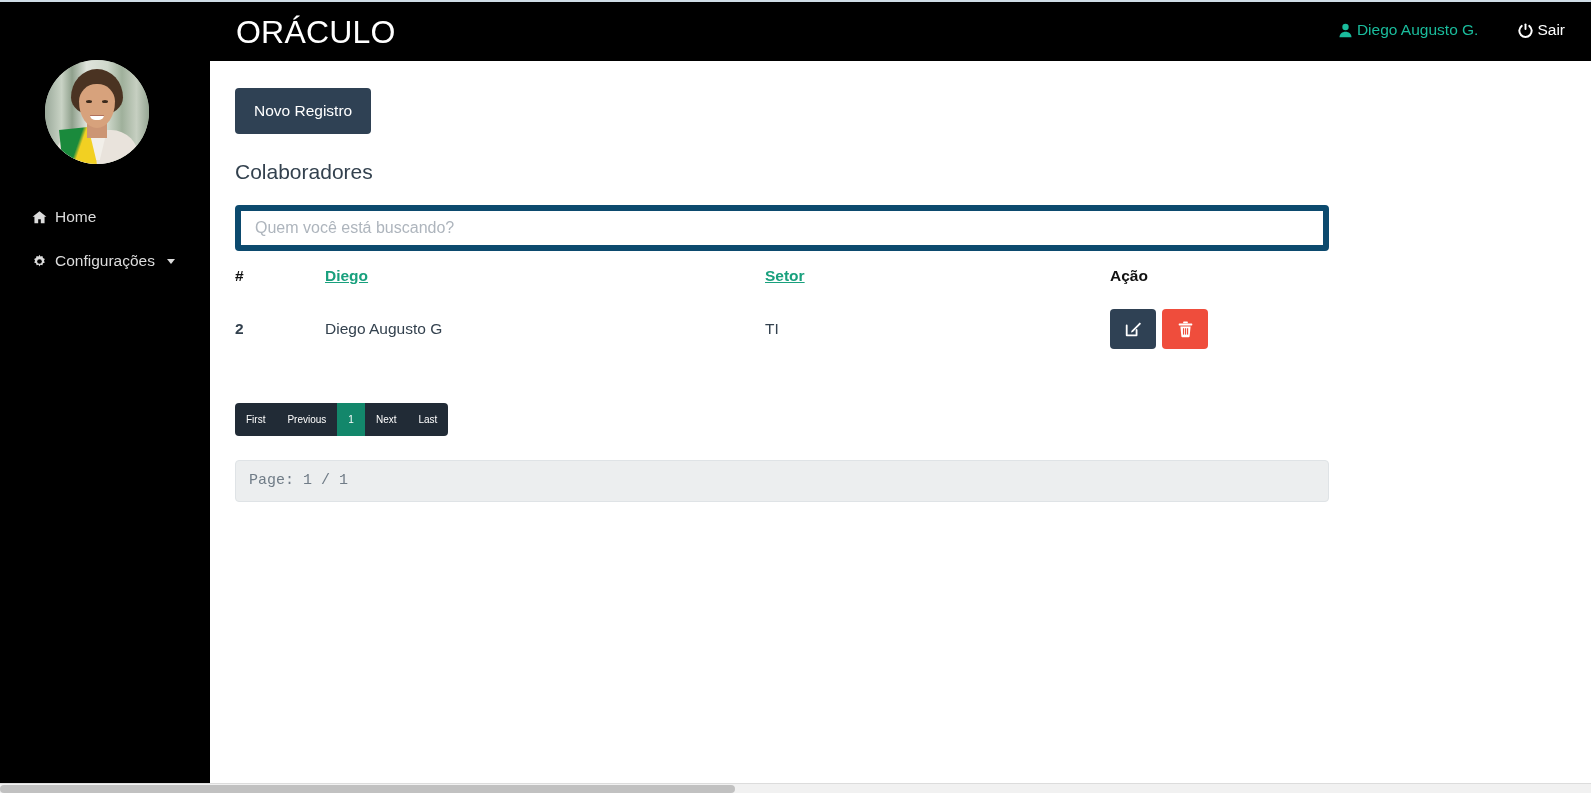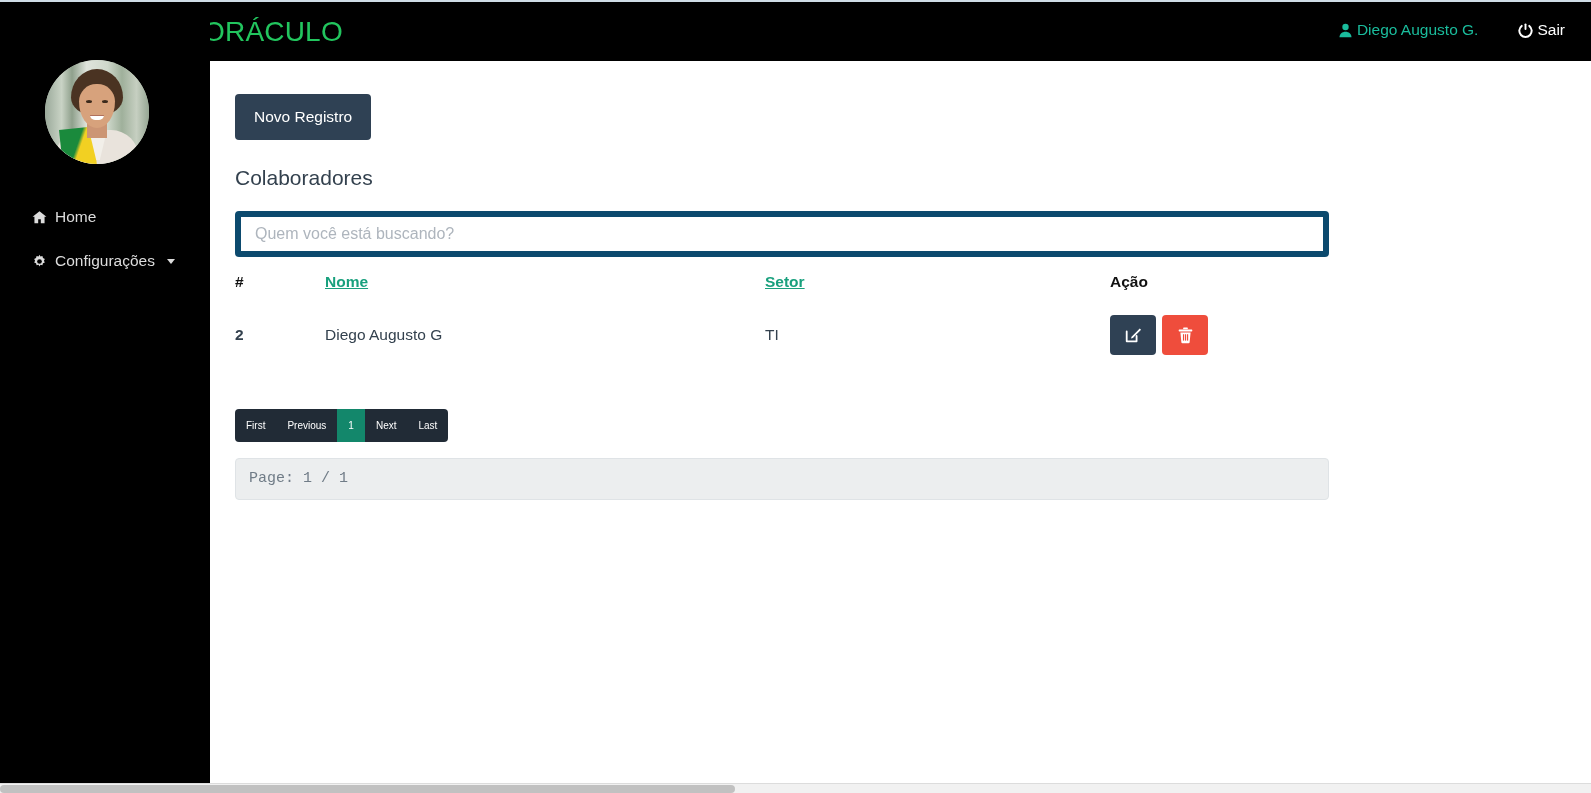--- a/index.html
+++ b/index.html
@@ -37,24 +37,24 @@
     position: absolute;
     top: 2px;
     left: 0;
     width: 1591px;
     height: 59px;
     background: #000000;
     z-index: 30;
   }
   .brand {
     position: absolute;
-    left: 203px;
+    left: 236px;
     top: 13px;
-    color: #22c55e;
-    font-size: 28px;
+    color: #ffffff;
+    font-size: 32px;
     line-height: 34px;
     letter-spacing: 0.2px;
     font-weight: 400;
     white-space: nowrap;
   }
   .topnav-right {
     position: absolute;
     right: 26px;
     top: 18px;
     display: flex;
@@ -212,21 +212,21 @@
     top: 61px;
     left: 210px;
     width: 1381px;
     height: 730px;
     background: #ffffff;
     overflow: hidden;
   }
   .content {
     position: absolute;
     left: 25px;
-    top: 33px;
+    top: 27px;
     width: 1094px;
   }
 
   .btn-new {
     display: inline-block;
     background: #2f4154;
     color: #ffffff;
     border: none;
     border-radius: 4px;
     font-family: "Liberation Sans", sans-serif;
@@ -327,21 +327,21 @@
     font-size: 10px;
     line-height: 33px;
     text-decoration: none;
     cursor: pointer;
     white-space: nowrap;
   }
   .pg.active { background: #13876b; }
 
   .page-indicator {
     display: block;
-    margin-top: 16px;
+    margin-top: 24px;
     width: 1094px;
     height: 42px;
     border: 1px solid #dfe3e6;
     border-radius: 4px;
     background: #eceeef;
     padding: 6px 13px;
     font-family: "Liberation Mono", monospace;
     font-size: 15px;
     color: #707c87;
     line-height: 28px;
@@ -456,21 +456,21 @@
         <colgroup>
           <col class="col-hash">
             <col class="col-nome">
             <col class="col-setor">
             <col class="col-acao">
         </colgroup>
         <thead>
           <tr>
             <th>#</th>
             <th>
-              <span class="sort-link">Nome</span>
+              <span class="sort-link">Diego</span>
             </th>
             <th>
               <span class="sort-link">Setor</span>
             </th>
             <th class="th-acao">Ação</th>
           </tr>
         </thead>
         <tbody>
           <tr>
             <td class="cell-hash">2</td>

